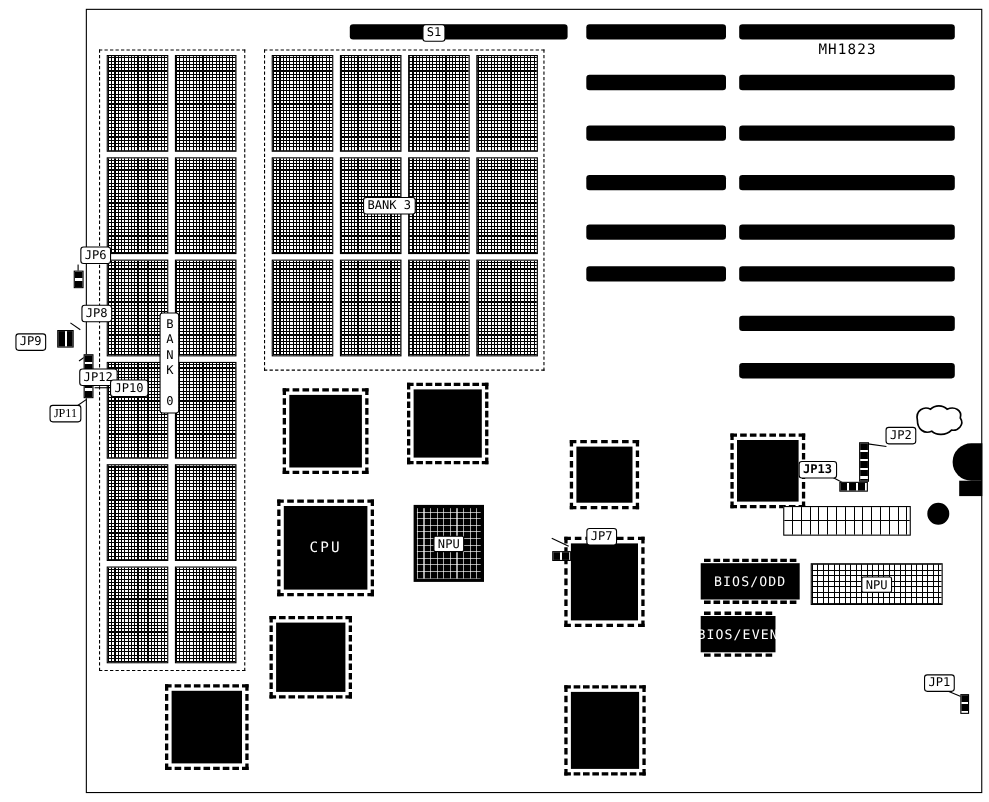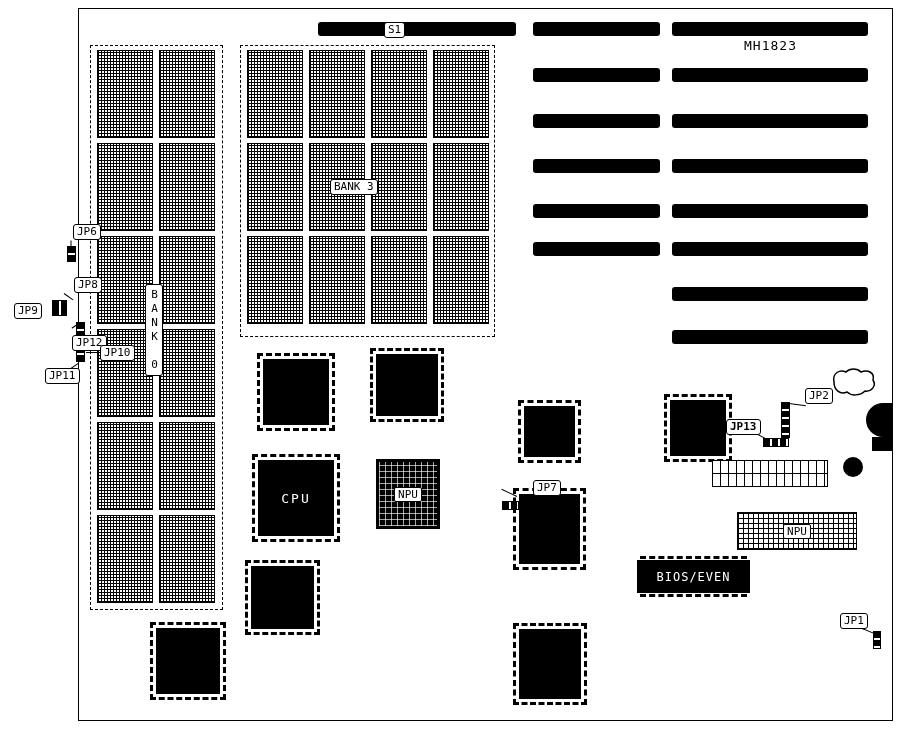--- a/index.html
+++ b/index.html
@@ -132,21 +132,24 @@
   <div class="qfp" style="left:670px;top:400px;width:56px;height:56px;"></div>
 
   <div class="qfp" style="left:258px;top:460px;width:76px;height:76px;">
     <span class="cpu-text">CPU</span>
   </div>
 
   <div class="qfp pga" style="left:376px;top:459px;width:64px;height:70px;">
     <span class="tag">NPU</span>
   </div>
 
-  <div class="dip" style="left:637px;top:560px;width:113px;height:33px;">
+  <div class="dip" style="left:637px;top:512px;width:90px;height:33px;">
+    <span>BIOS/ODD</span>
+  </div>
+  <div class="dip" style="left:637px;top:560px;width:68px;height:33px;">
     <span>BIOS/EVEN</span>
   </div>
 
   <div class="socket" style="left:737px;top:512px;width:120px;height:38px;">
     <span class="tag">NPU</span>
   </div>
 
   <div class="header-strip" style="left:712px;top:460px;width:116px;height:27px;"></div>
 
   <div class="din" style="left:866px;top:403px;width:27px;height:34px;"></div>
@@ -174,18 +177,18 @@
   <div class="lead" style="left:517px;top:496px;width:17px;transform:rotate(25deg) scaleX(-1);"></div>
   <div class="lead" style="left:756px;top:433px;width:13px;transform:rotate(28deg);"></div>
   <div class="lead" style="left:789px;top:403px;width:17px;transform:rotate(8deg);"></div>
   <div class="lead" style="left:862px;top:628px;width:13px;transform:rotate(22deg);"></div>
 
   <div class="label-box" style="left:57px;top:224px;margin-left:16px;">JP6</div>
   <div class="label-box" style="left:74px;top:277px;">JP8</div>
   <div class="label-box" style="left:14px;top:303px;">JP9</div>
   <div class="label-box" style="left:72px;top:306px;margin-top:29px;">JP12</div>
   <div class="label-box" style="left:100px;top:345px;">JP10</div>
-  <div class="label-box" style="left:45px;top:368px;">JP11</div>
+  <div class="label-box" style="left:45px;top:368px;font-family:Liberation Serif, serif;">JP11</div>
   <div class="label-box" style="left:533px;top:480px;">JP7</div>
   <div class="label-box" style="left:726px;top:419px;font-weight:bold;">JP13</div>
   <div class="label-box" style="left:805px;top:388px;">JP2</div>
   <div class="label-box" style="left:840px;top:613px;">JP1</div>
 </div>
 
 </body></html>

